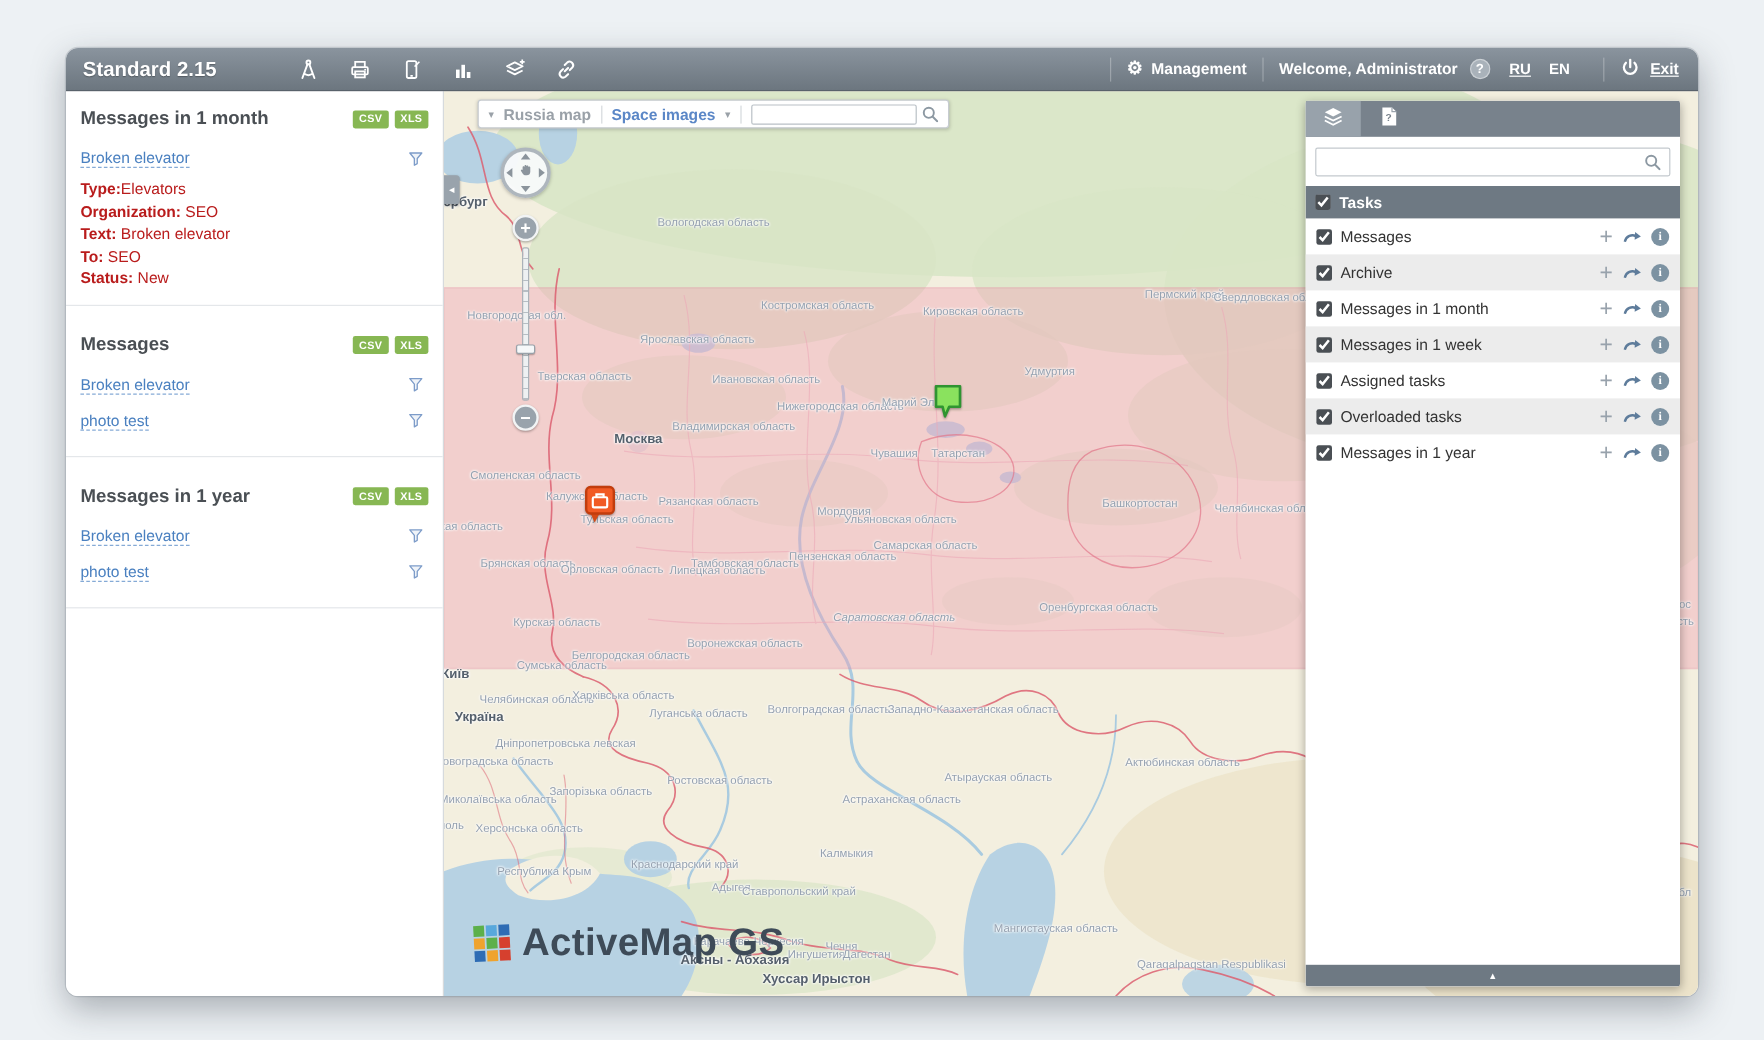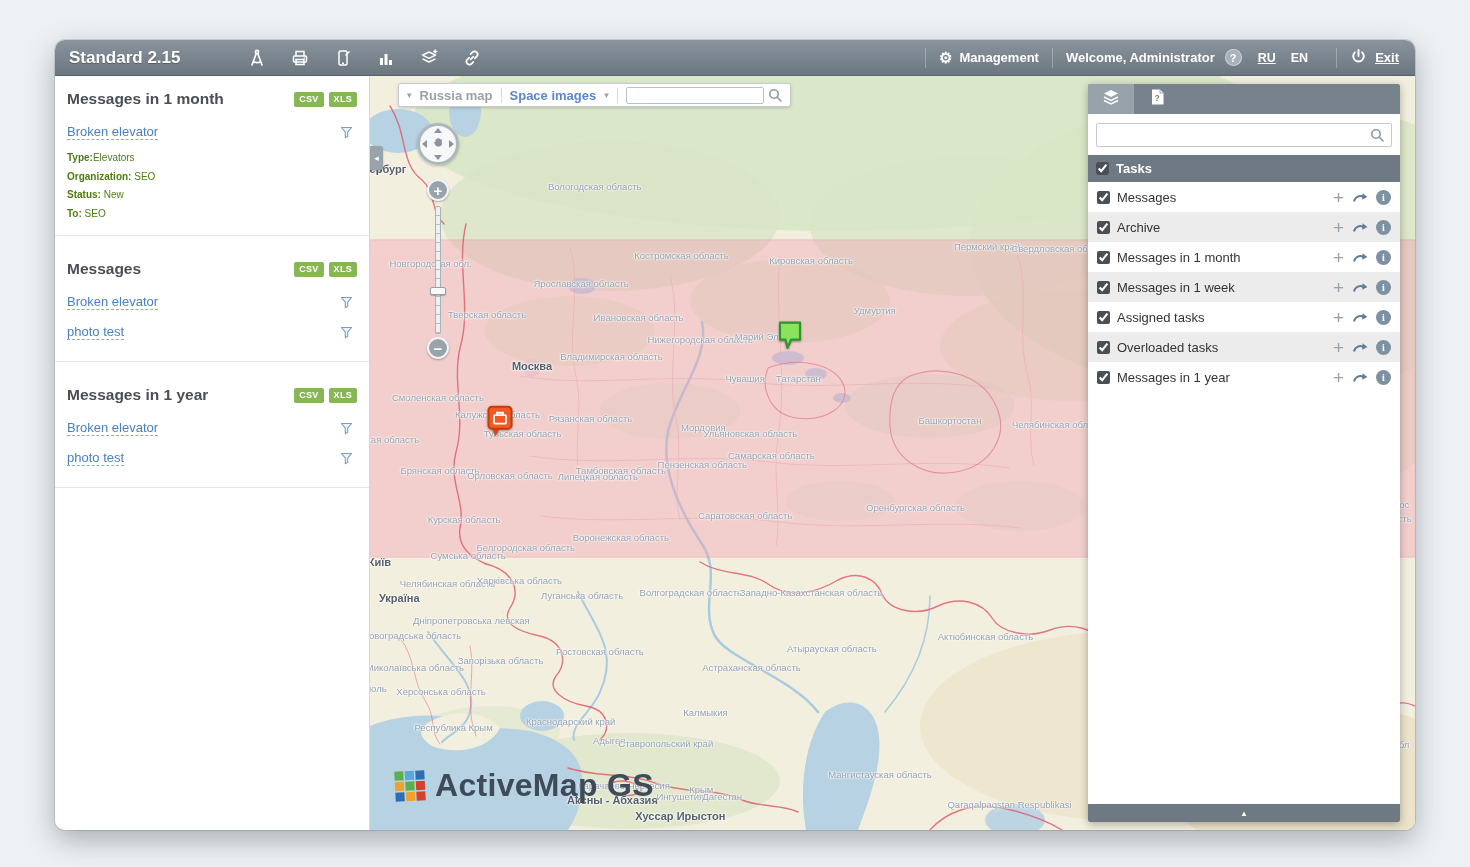--- a/index.html
+++ b/index.html
@@ -49,21 +49,21 @@
   }
   .report-block { padding:14px 12px 12px 12px; border-bottom:1px solid #e4e7ea; }
   .report-head { display:flex; align-items:center; margin-bottom:11px; }
   .report-head h2 { font-size:15.5px; color:#4a4f54; font-weight:bold; }
   .badges { margin-left:auto; display:flex; gap:5px; }
   .badge { background:#87b753; color:#fff; font-size:9px; font-weight:bold; padding:2.5px 5px;
            border-radius:2px; cursor:pointer; letter-spacing:.3px; }
   .report-link-row { display:flex; align-items:center; justify-content:space-between; padding:5px 4px 5px 0; margin-bottom:4px; }
   .rlink { color:#4a80c0; font-size:13px; border-bottom:1px dashed #85aad6; cursor:pointer; text-decoration:none; }
   .funnel { cursor:pointer; display:flex; }
-  .detail-row { font-size:10px; color:#4d7c0f; line-height:18.5px; }
+  .detail-row { font-size:13px; color:#b91c1c; line-height:18.5px; }
   .detail-row b { font-weight:bold; }
 
   
   .map-area { position:absolute; left:315px; top:36px; right:0; bottom:0; overflow:hidden; background:#f3efdf; }
   .map-svg { position:absolute; inset:0; width:100%; height:100%; z-index:0; }
   .map-labels { position:absolute; inset:0; z-index:2; pointer-events:none; }
   .map-label { position:absolute; transform:translate(-50%,-50%); font-size:9.5px; color:#95a1b0;
                white-space:nowrap; text-shadow:0 0 2px #fff, 0 0 2px #fff, 0 0 3px #fff; }
   .map-label.bold { color:#55606c; font-weight:bold; font-size:11px; }
 
@@ -233,22 +233,23 @@
       <div class="report-link-row">
         <a class="rlink">Broken elevator</a>
         <span class="funnel">
           <svg width="13" height="13" viewBox="0 0 13 13" fill="rgba(125,156,201,.12)" stroke="#7d9cc9" stroke-width="1.1" stroke-linejoin="round">
             <path d="M1.5 1.5 h10 L7.7 6.1 V10.3 L5.3 11.7 V6.1 Z"></path>
           </svg>
         </span>
       </div>
       <div class="detail-row"><b>Type:</b><span>Elevators</span></div>
       <div class="detail-row"><b>Organization:</b><span> SEO</span></div>
+      <div class="detail-row"><b>Text:</b><span> Broken elevator</span></div>
+      <div class="detail-row"><b>To:</b><span> SEO</span></div>
       <div class="detail-row"><b>Status:</b><span> New</span></div>
-      <div class="detail-row"><b>To:</b><span> SEO</span></div>
     </section>
 
     <section class="report-block" style="padding-top:24px;">
       <div class="report-head">
         <h2>Messages</h2>
         <div class="badges">
           <span class="badge">CSV</span>
           <span class="badge">XLS</span>
         </div>
       </div>
@@ -402,21 +403,21 @@
           <span class="map-label" style="left: 66%; top: 46.1%;">Челябинская область</span>
           <span class="map-label" style="left: 1.2%; top: 48.1%;">левская область</span>
           <span class="map-label" style="left: 31.8%; top: 51.4%;">Пензенская область</span>
           <span class="map-label" style="left: 38.4%; top: 50.2%;">Самарская область</span>
           <span class="map-label" style="left: 6.7%; top: 52.2%;">Брянская область</span>
           <span class="map-label" style="left: 13.4%; top: 52.9%;">Орловская область</span>
           <span class="map-label" style="left: 19.7%; top: 53.1%; padding-left: 44px;">Липецкая область</span>
           <span class="map-label" style="left: 24%; top: 52.2%;">Тамбовская область</span>
           <span class="map-label" style="left: 52.2%; top: 57.1%;">Оренбургская область</span>
           <span class="map-label" style="left: 9%; top: 58.8%;">Курская область</span>
-          <span class="map-label" style="left: 35.9%; top: 58.2%;">Саратовская область</span>
+          <span class="map-label" style="left: 35.9%; top: 58.2%; font-style: italic;">Саратовская область</span>
           <span class="map-label" style="left: 24%; top: 61.1%;">Воронежская область</span>
           <span class="map-label" style="left: 14.9%; top: 62.5%;">Белгородская область</span>
           <span class="map-label" style="left: 9.4%; top: 63.5%;">Сумська область</span>
           <span class="map-label bold" style="left: 0.9%; top: 64.4%;">Київ</span>
           <span class="map-label" style="left: 7.4%; top: 67.2%;">Челябинская область</span>
           <span class="map-label" style="left: 14.3%; top: 66.8%;">Харківська область</span>
           <span class="map-label" style="left: 20.3%; top: 68.8%;">Луганська область</span>
           <span class="map-label" style="left: 30.7%; top: 68.4%;">Волгоградская область</span>
           <span class="map-label" style="left: 42.2%; top: 68.4%;">Западно-Казахстанская область</span>
           <span class="map-label bold" style="left: 2.8%; top: 69.2%;">Україна</span>
@@ -431,21 +432,21 @@
           <span class="map-label" style="left: 6.8%; top: 81.5%;">Херсонська область</span>
           <span class="map-label" style="left: 0.6%; top: 81.2%;">поль</span>
           <span class="map-label" style="left: 32.1%; top: 84.3%;">Калмыкия</span>
           <span class="map-label" style="left: 19.2%; top: 85.5%;">Краснодарский край</span>
           <span class="map-label" style="left: 8%; top: 86.4%;">Республика Крым</span>
           <span class="map-label" style="left: 22.9%; top: 88.1%;">Адыгея</span>
           <span class="map-label" style="left: 28.3%; top: 88.5%;">Ставропольский край</span>
           <span class="map-label" style="left: 48.8%; top: 92.6%; text-align: right;">Мангистауская область</span>
           <span class="map-label" style="left: 24.3%; top: 94%;">Карачаево-Черкесия</span>
           <span class="map-label bold" style="left: 23.2%; top: 96%;">Аҟсны - Абхазия</span>
-          <span class="map-label" style="left: 31.7%; top: 94.5%;">Крым</span>
+          <span class="map-label" style="left: 31.7%; top: 94.5%;">Чечня</span>
           <span class="map-label" style="left: 29.7%; top: 95.5%;">Ингушетия</span>
           <span class="map-label" style="left: 33.7%; top: 95.5%;">Дагестан</span>
           <span class="map-label bold" style="left: 29.7%; top: 98.1%;">Хуссар Ирыстон</span>
           <span class="map-label" style="left: 61.2%; top: 96.6%;">Qaraqalpaqstan Respublikasi</span>
           <span class="map-label" style="left: 98.7%; top: 56.8%;">Кос</span>
           <span class="map-label" style="left: 98%; top: 58.6%;">область</span>
           <span class="map-label" style="left: 98.7%; top: 88.6%;">обл</span>
         </div>
 
     <div class="map-marker" style="left: 40.2%; top: 35.9%;">

